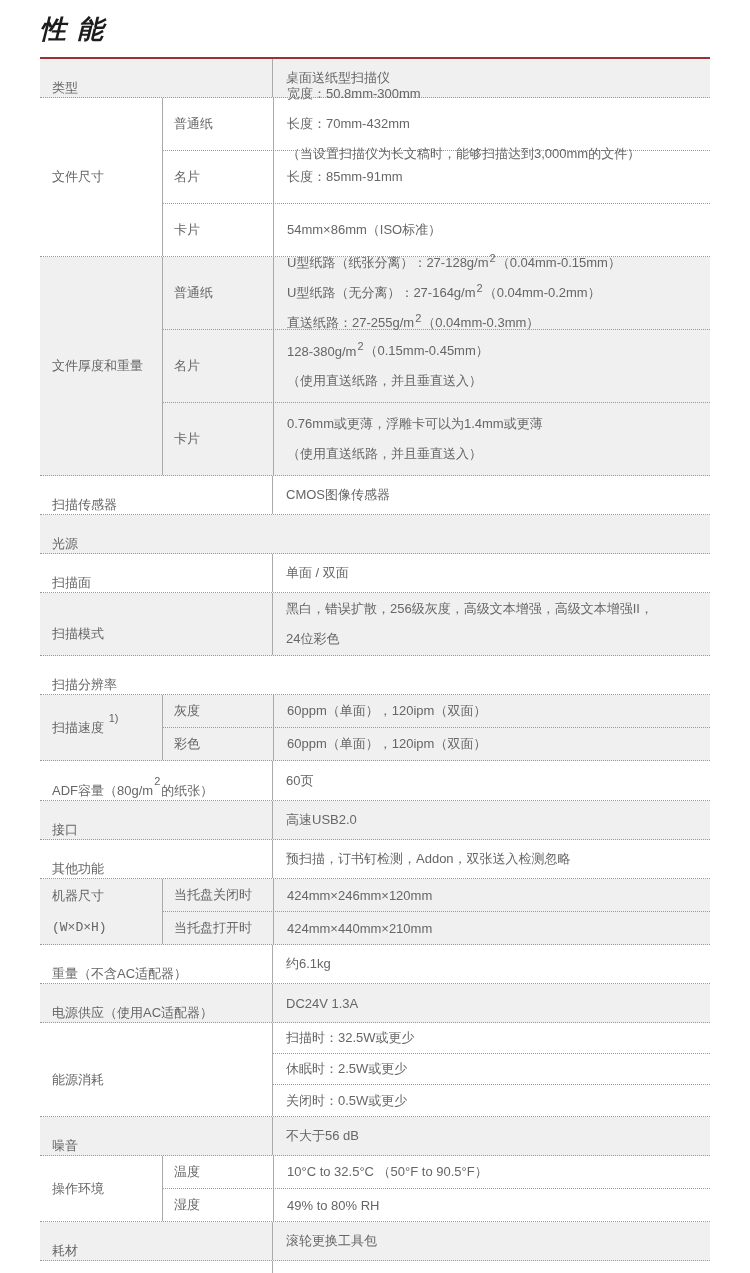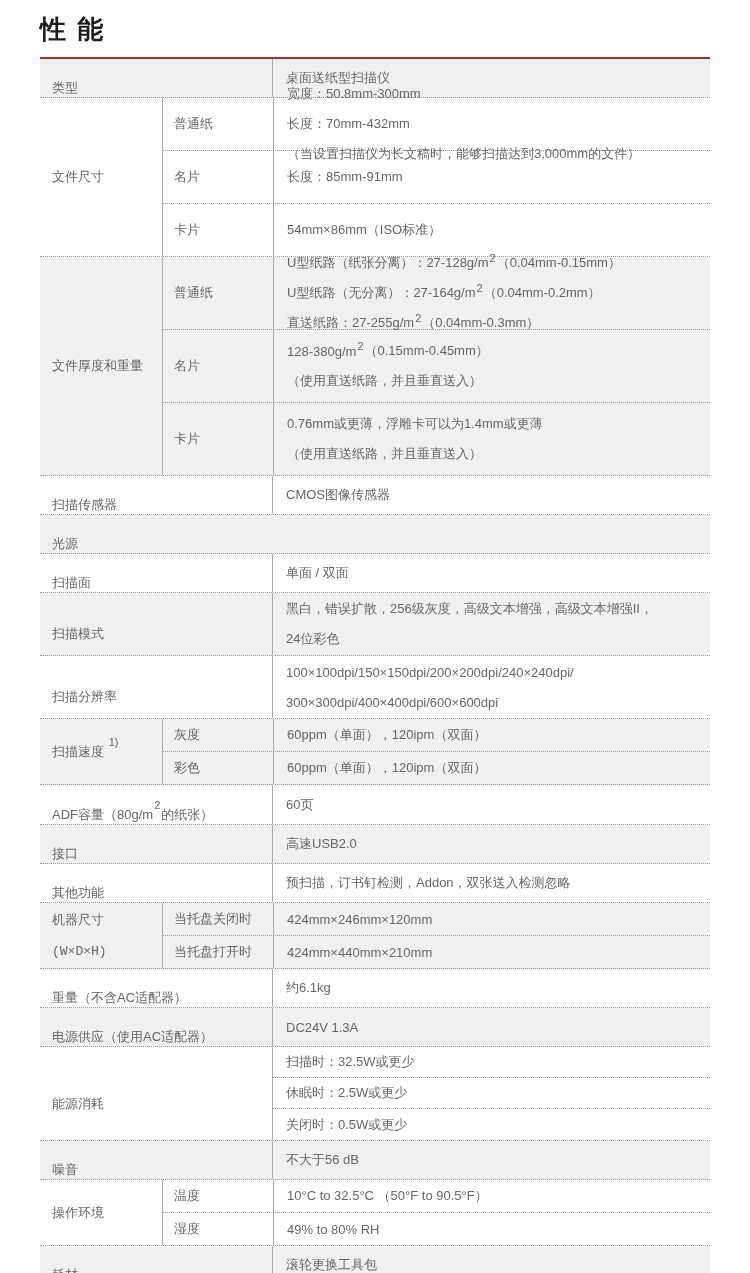--- a/index.html
+++ b/index.html
@@ -10,20 +10,21 @@
     font-size: 13px;
     color: var(--text, #666);
   }
   .page { padding: 4px 40px 28px 40px; }
   h1.title {
     margin: 8px 0 10px 0;
     font-size: 26px;
     font-weight: bold;
     color: #1c1c1c;
     letter-spacing: 2px;
+    font-style: italic;
   }
   .rule { height: 2px; background: var(--accent-red, #9e3035); }
 
   .spec-table { width: 100%; }
   .row {
     display: flex;
     align-items: stretch;
     min-height: 31px;
     border-bottom: 1px dotted var(--dotted-border, #999);
   }
@@ -219,24 +220,20 @@
       <div class="cv">
         <div class="line">黑白，错误扩散，256级灰度，高级文本增强，高级文本增强II，</div>
         <div class="line">24位彩色</div>
       </div>
     </div>
 
     <div class="row">
       <div class="cl wide">
         <span>扫描分辨率</span>
       </div>
-      <div class="cv">
-        <div class="line">100×100dpi/150×150dpi/200×200dpi/240×240dpi/</div>
-        <div class="line">300×300dpi/400×400dpi/600×600dpi</div>
-      </div>
     </div>
 
     <div class="row shaded">
       <div class="cl narrow">
         <span><span>扫描速度</span> <sup class="ss">1)</sup></span>
       </div>
       <div class="subs">
         <div class="subrow">
           <div class="cs">灰度</div>
           <div class="cv">

